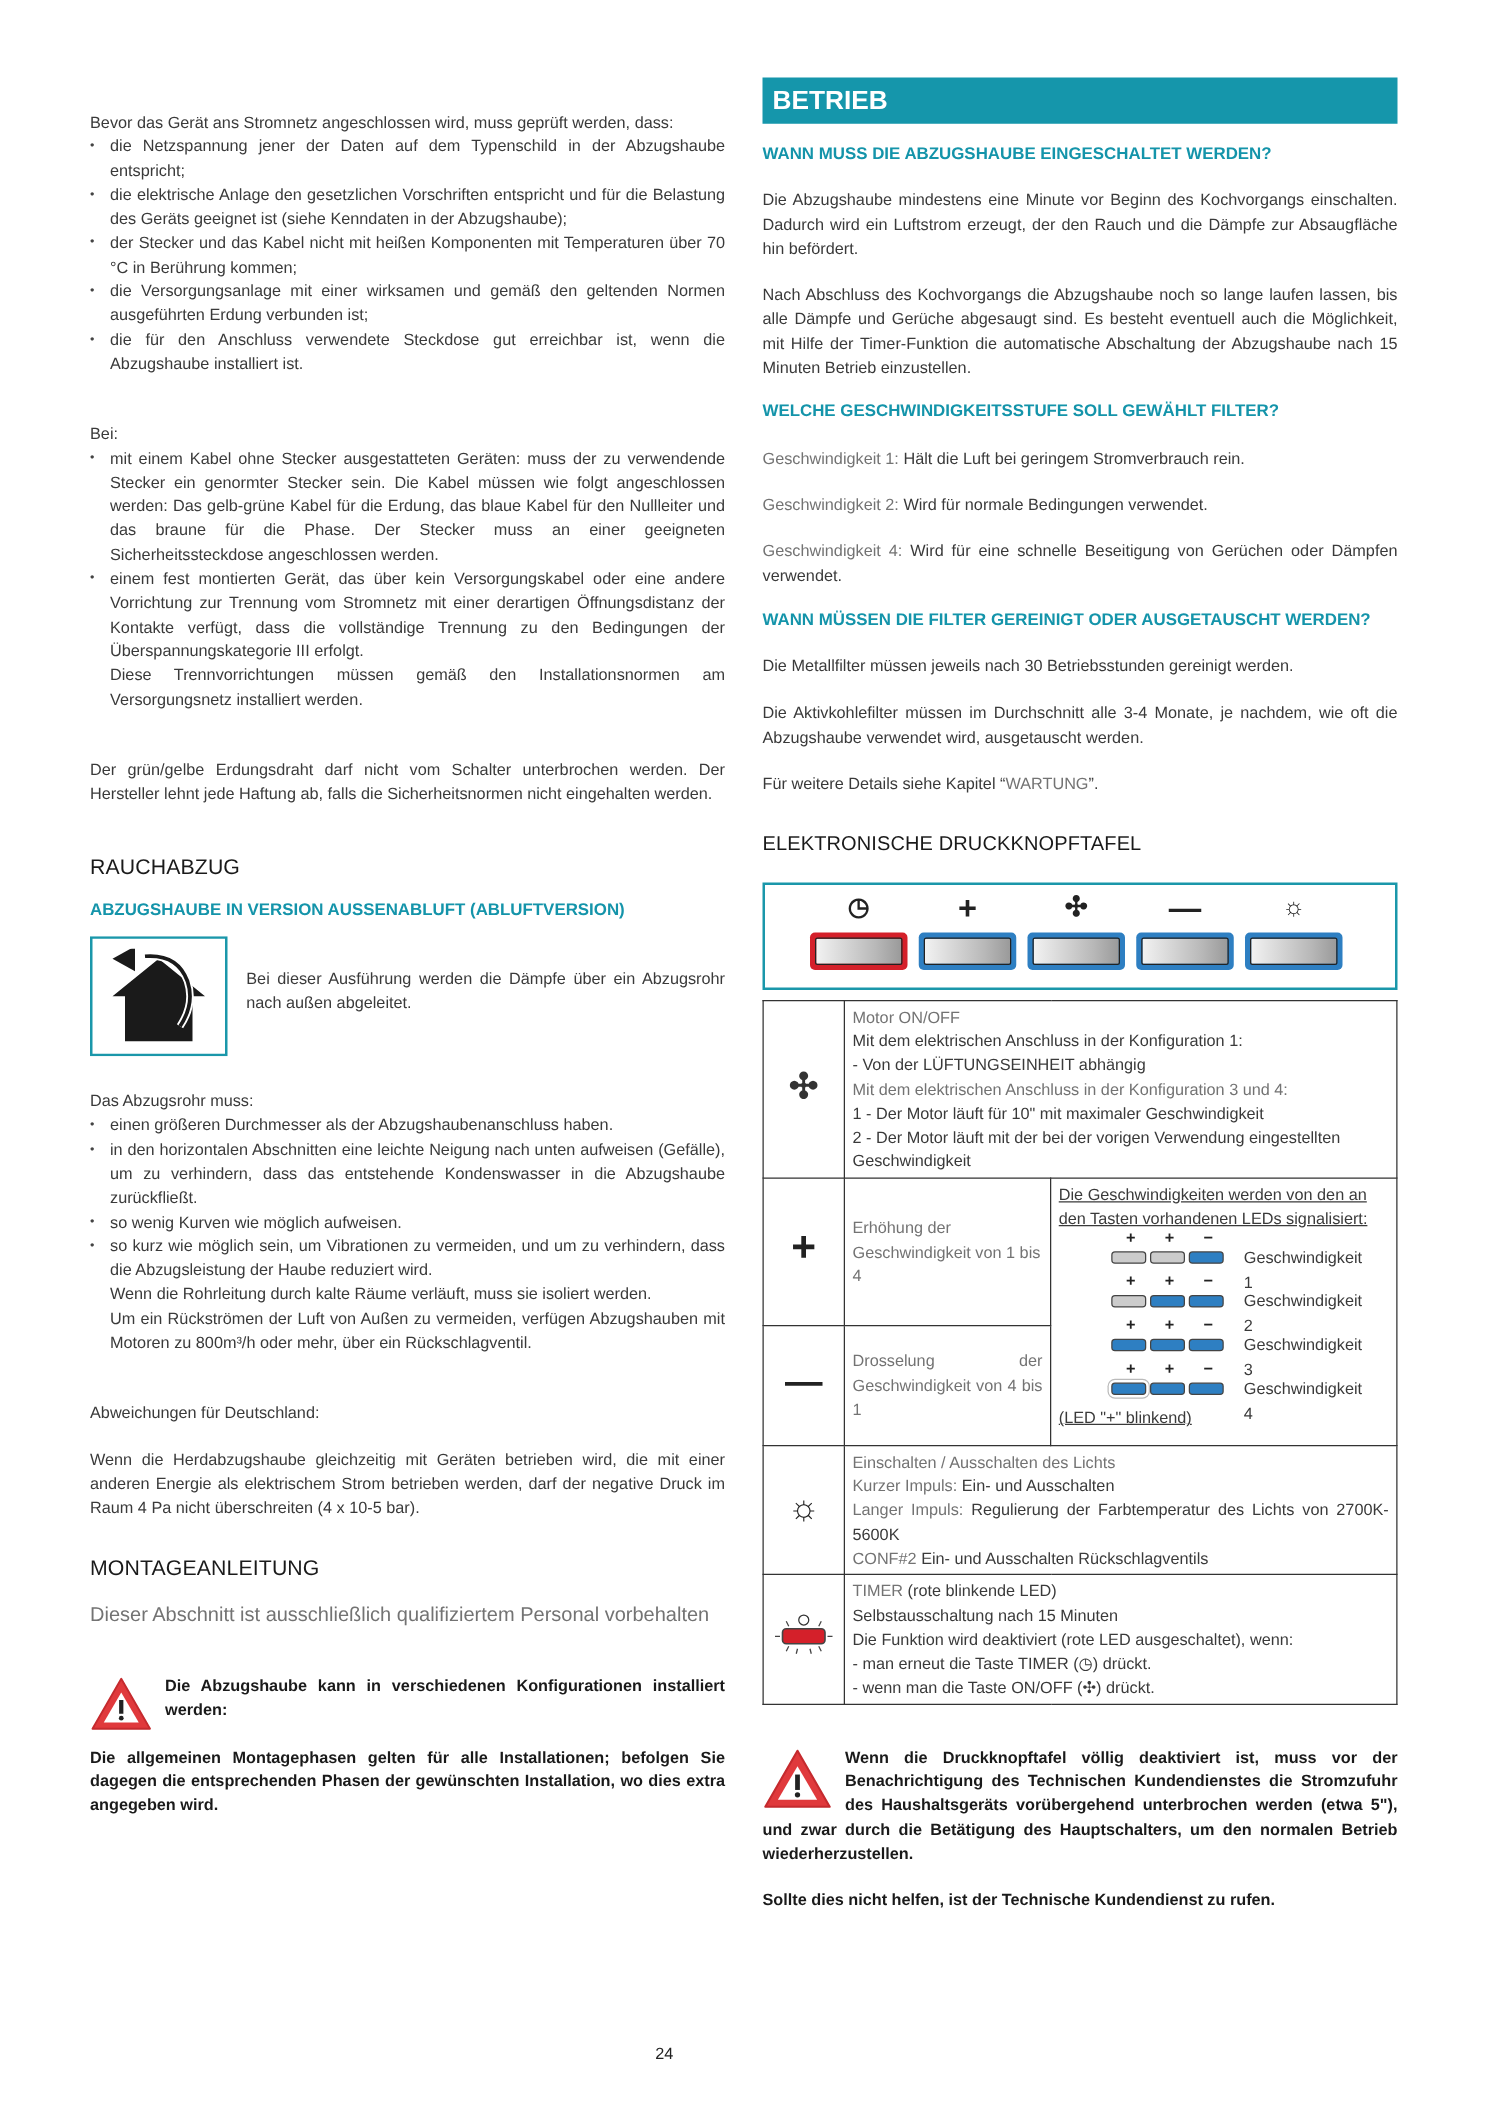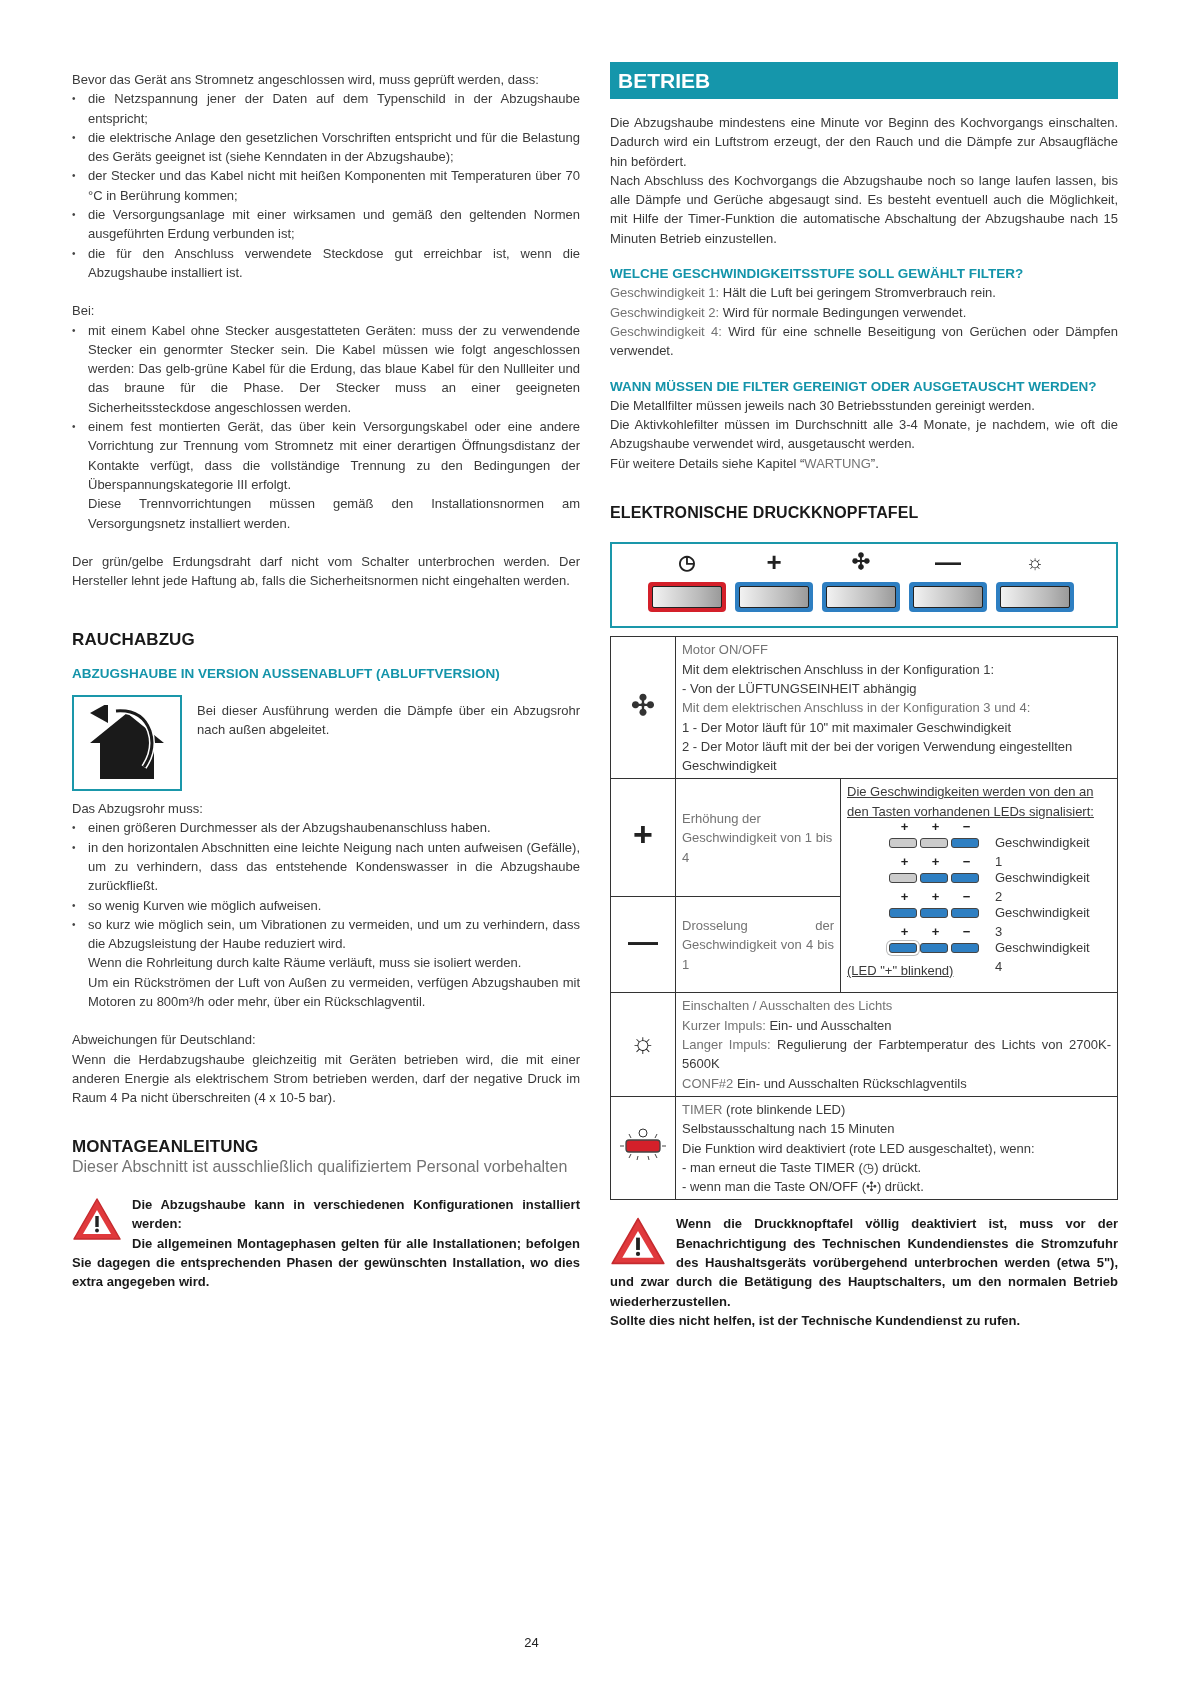--- a/index.html
+++ b/index.html
@@ -1,27 +1,27 @@
 <!DOCTYPE html>
 <html><head>
 <meta charset="utf-8">
 <style>
   * { box-sizing: border-box; margin: 0; padding: 0; }
   html, body { width: 1191px; height: 1684px; background: #ffffff; }
   body { position: relative; font-family: "Liberation Sans", sans-serif; color: #333; font-size: 13px; line-height: 19.3px; }
   .col { position: absolute; }
   #left { left: 72px; top: 70px; width: 508px; }
   #right { left: 610px; top: 62px; width: 508px; }
-  p { text-align: justify; }
+  p { text-align: justify; margin-top: 18px; }
   .light { color: #3a3a3a; font-weight: normal; }
   ul.bul { list-style: none; }
   ul.bul li { position: relative; padding-left: 16px; text-align: justify; }
   ul.bul li::before { content: "•"; position: absolute; left: 0; top: 0; font-size: 10px; color: #444; }
   .gap { height: 19px; }
-  .h-black { font-weight: bold; font-size: 17px; color: #1a1a1a; letter-spacing: 0.1px; }
+  .h-black { font-weight: normal; font-size: 17px; color: #1a1a1a; letter-spacing: 0.1px; }
   .h-teal { font-weight: bold; font-size: 13.5px; color: #1494aa; }
   .h-bar { background: #1596ab; color: #fff; font-weight: bold; font-size: 21px; height: 37px; line-height: 37px; padding-left: 8px; }
   .bold { font-weight: normal; color: #737373; }
   .italic { }
   .icon-box { width: 110px; height: 96px; border: 2px solid #1a97aa; float: left; margin-right: 15px; display: flex; align-items: center; justify-content: center; }
   .warn-block p { font-weight: bold; color: #1a1a1a; }
   .warn-icon { float: left; margin-right: 10px; margin-top: 2px; }
   .panel { border: 2px solid #1a97aa; height: 86px; position: relative; }
   .key { position: absolute; top: 38px; width: 78px; height: 30px; border-radius: 4px; padding: 4px; }
   .key.red { background: #d4202a; }
@@ -102,20 +102,21 @@
       <circle cx="25" cy="33.5" r="1.9" fill="#222"></circle>
     </svg>
     <p>Die Abzugshaube kann in verschiedenen Konfigurationen installiert werden:</p>
     <p>Die allgemeinen Montagephasen gelten für alle Installationen; befolgen Sie dagegen die entsprechenden Phasen der gewünschten Installation, wo dies extra angegeben wird.</p>
   </div>
 </div>
 
 <div id="right" class="col">
   <div class="h-bar">BETRIEB</div>
   <div style="height:14px"></div>
+  <div class="h-teal">WANN MUSS DIE ABZUGSHAUBE EINGESCHALTET WERDEN?</div>
   <p class="light">Die Abzugshaube mindestens eine Minute vor Beginn des Kochvorgangs einschalten. Dadurch wird ein Luftstrom erzeugt, der den Rauch und die Dämpfe zur Absaugfläche hin befördert.</p>
   <p class="light">Nach Abschluss des Kochvorgangs die Abzugshaube noch so lange laufen lassen, bis alle Dämpfe und Gerüche abgesaugt sind. Es besteht eventuell auch die Möglichkeit, mit Hilfe der Timer-Funktion die automatische Abschaltung der Abzugshaube nach 15 Minuten Betrieb einzustellen.</p>
   <div style="height:16px"></div>
 
   <div class="h-teal">WELCHE GESCHWINDIGKEITSSTUFE SOLL GEWÄHLT FILTER?</div>
   <p class="light"><span class="bold">Geschwindigkeit 1:</span><span> Hält die Luft bei geringem Stromverbrauch rein.</span></p>
   <p class="light"><span class="bold">Geschwindigkeit 2:</span><span> Wird für normale Bedingungen verwendet.</span></p>
   <p class="light"><span class="bold">Geschwindigkeit 4:</span><span> Wird für eine schnelle Beseitigung von Gerüchen oder Dämpfen verwendet.</span></p>
   <div style="height:16px"></div>
 

